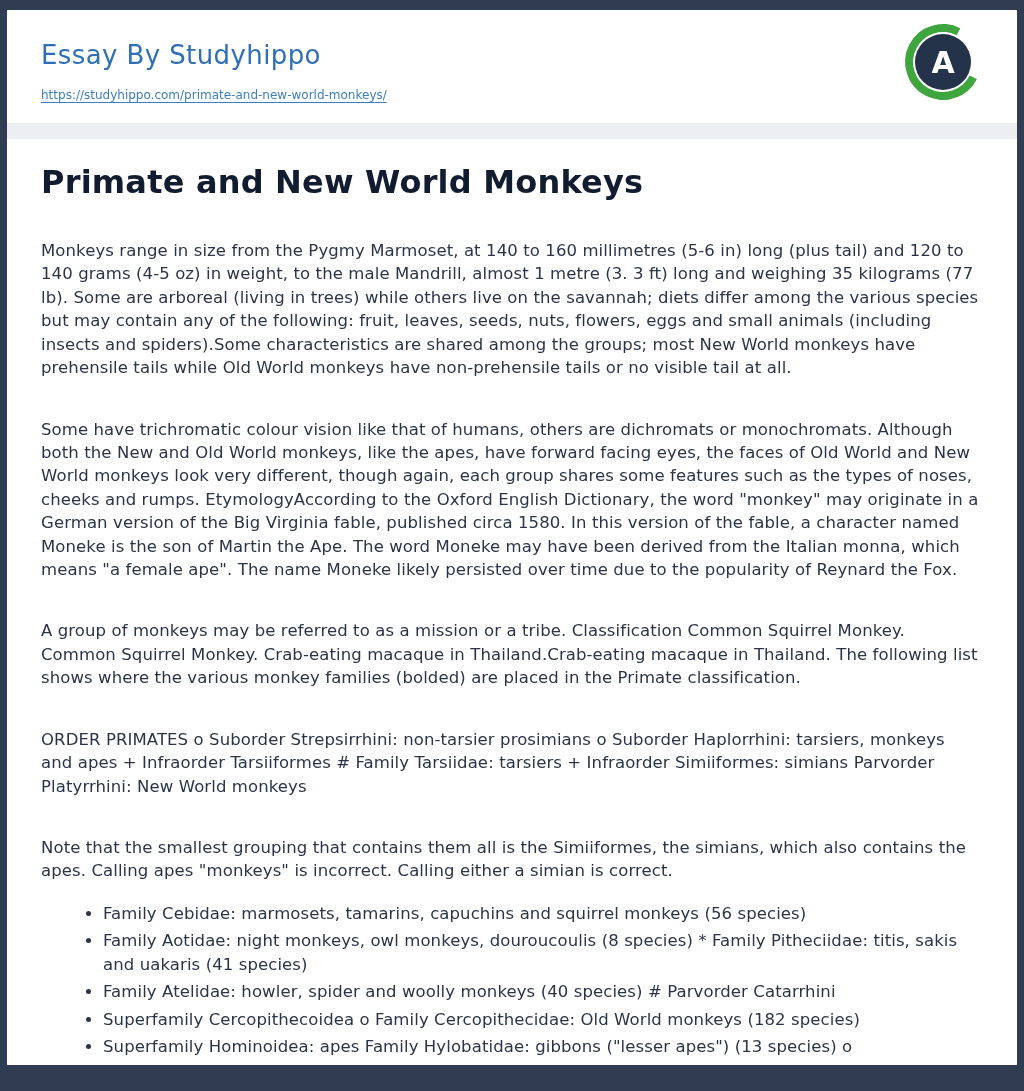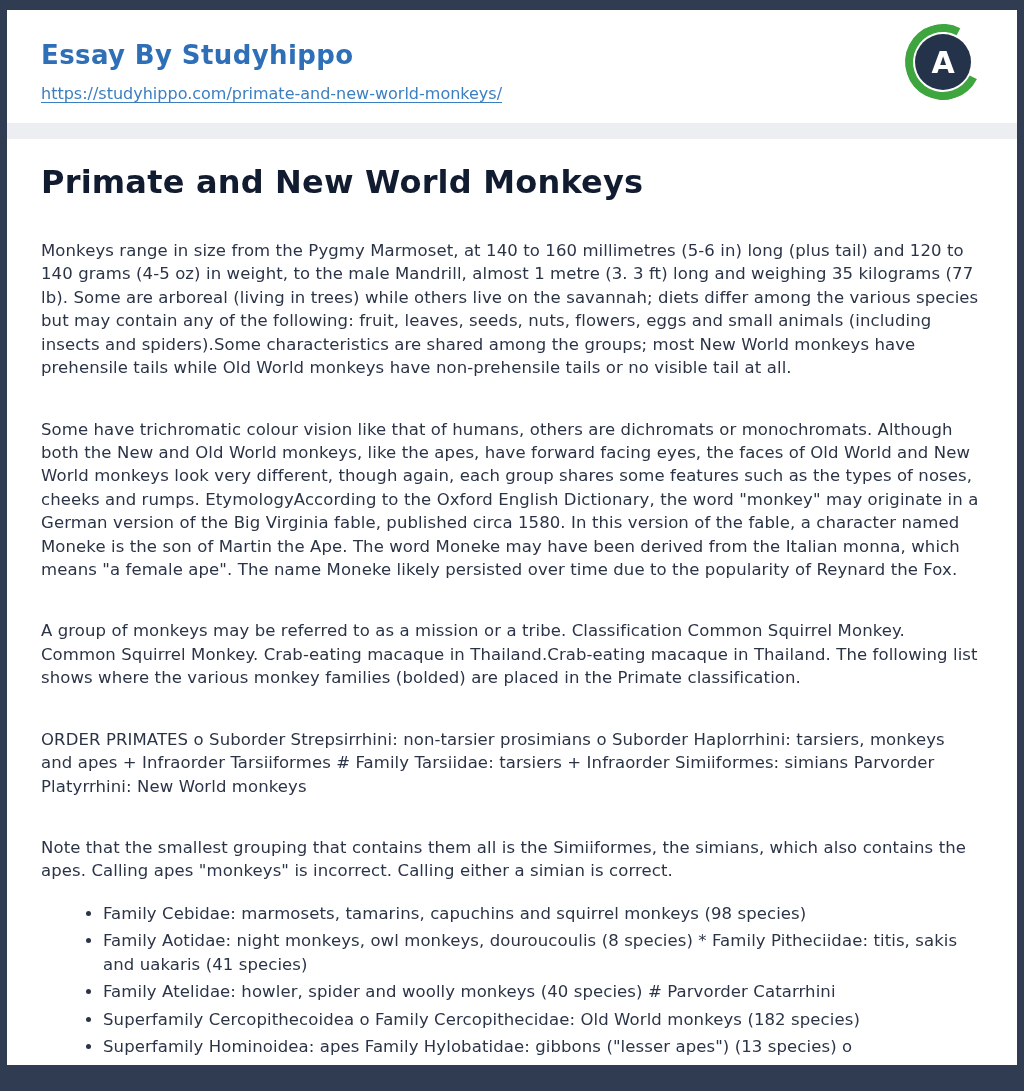--- a/index.html
+++ b/index.html
@@ -21,27 +21,27 @@
   }
   
   .header {
     position: relative;
     background: #ffffff;
     padding: 30px 40px 20px 34px;
   }
   .header-title {
     color: #2e6fb7;
     font-size: 26px;
-    font-weight: 700;
+    font-weight: 400;
     letter-spacing: 0.4px;
     margin-bottom: 14px;
   }
   .header-url {
     color: #3c7fc0;
-    font-size: 16px;
+    font-size: 12px;
     text-decoration: underline;
     text-underline-offset: 3px;
     cursor: pointer;
     display: inline-block;
   }
   .logo {
     position: absolute;
     top: 14px;
     right: 36px;
     width: 76px;
@@ -123,21 +123,21 @@
   <div class="article">
     <h1 class="article-title">Primate and New World Monkeys</h1>
 
     <p class="para">Monkeys range in size from the Pygmy Marmoset, at 140 to 160 millimetres (5-6 in) long (plus tail) and 120 to 140 grams (4-5 oz) in weight, to the male Mandrill, almost 1 metre (3. 3 ft) long and weighing 35 kilograms (77 lb). Some are arboreal (living in trees) while others live on the savannah; diets differ among the various species but may contain any of the following: fruit, leaves, seeds, nuts, flowers, eggs and small animals (including insects and spiders).Some characteristics are shared among the groups; most New World monkeys have prehensile tails while Old World monkeys have non-prehensile tails or no visible tail at all.</p>
     <p class="para">Some have trichromatic colour vision like that of humans, others are dichromats or monochromats. Although both the New and Old World monkeys, like the apes, have forward facing eyes, the faces of Old World and New World monkeys look very different, though again, each group shares some features such as the types of noses, cheeks and rumps. EtymologyAccording to the Oxford English Dictionary, the word "monkey" may originate in a German version of the Big Virginia fable, published circa 1580. In this version of the fable, a character named Moneke is the son of Martin the Ape. The word Moneke may have been derived from the Italian monna, which means "a female ape". The name Moneke likely persisted over time due to the popularity of Reynard the Fox.</p>
     <p class="para">A group of monkeys may be referred to as a mission or a tribe. Classification Common Squirrel Monkey. Common Squirrel Monkey. Crab-eating macaque in Thailand.Crab-eating macaque in Thailand. The following list shows where the various monkey families (bolded) are placed in the Primate classification.</p>
     <p class="para">ORDER PRIMATES o Suborder Strepsirrhini: non-tarsier prosimians o Suborder Haplorrhini: tarsiers, monkeys and apes + Infraorder Tarsiiformes # Family Tarsiidae: tarsiers + Infraorder Simiiformes: simians Parvorder Platyrrhini: New World monkeys</p>
     <p class="para">Note that the smallest grouping that contains them all is the Simiiformes, the simians, which also contains the apes. Calling apes "monkeys" is incorrect. Calling either a simian is correct.</p>
 
     <ul class="bullets">
-      <li>Family Cebidae: marmosets, tamarins, capuchins and squirrel monkeys (98 species)</li>
+      <li>Family Cebidae: marmosets, tamarins, capuchins and squirrel monkeys (56 species)</li>
       <li>Family Aotidae: night monkeys, owl monkeys, douroucoulis (8 species) * Family Pitheciidae: titis, sakis and uakaris (41 species)</li>
       <li>Family Atelidae: howler, spider and woolly monkeys (40 species) # Parvorder Catarrhini</li>
       <li>Superfamily Cercopithecoidea o Family Cercopithecidae: Old World monkeys (182 species)</li>
       <li>Superfamily Hominoidea: apes Family Hylobatidae: gibbons ("lesser apes") (13 species) o</li>
       <li>Family Hominidae: great apes including humans (7 species) Relationship with humans The many species of monkey have varied relationships with humans.</li>
     </ul>
 
   </div>
 
 </div>

